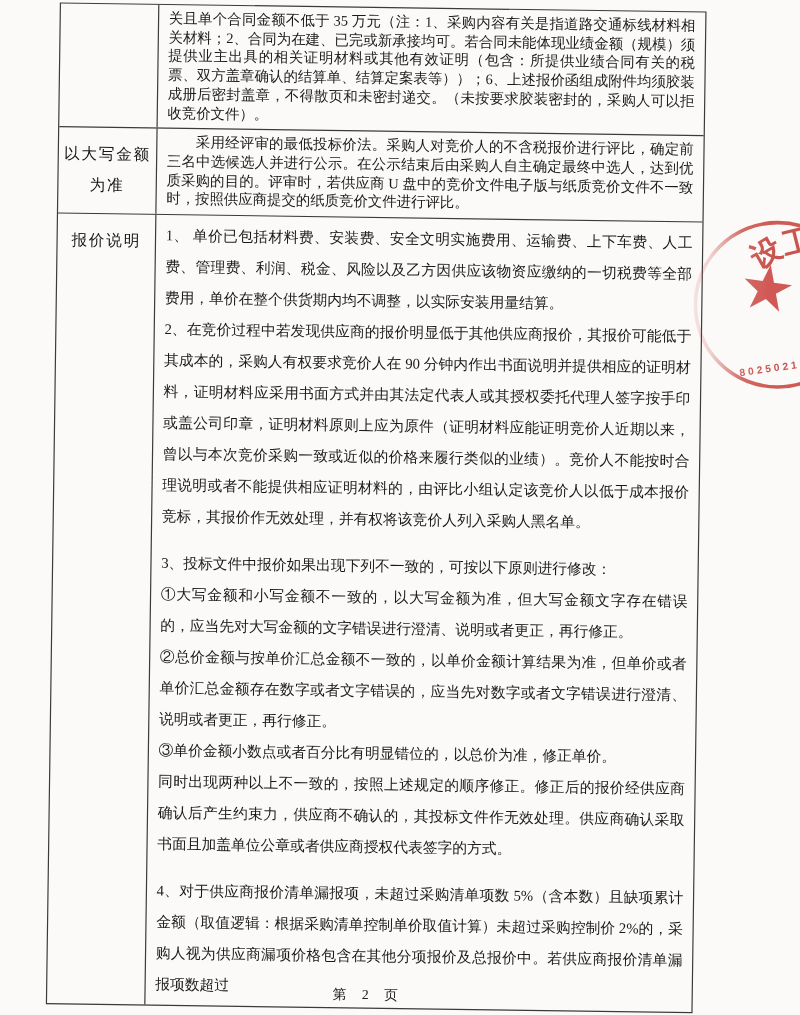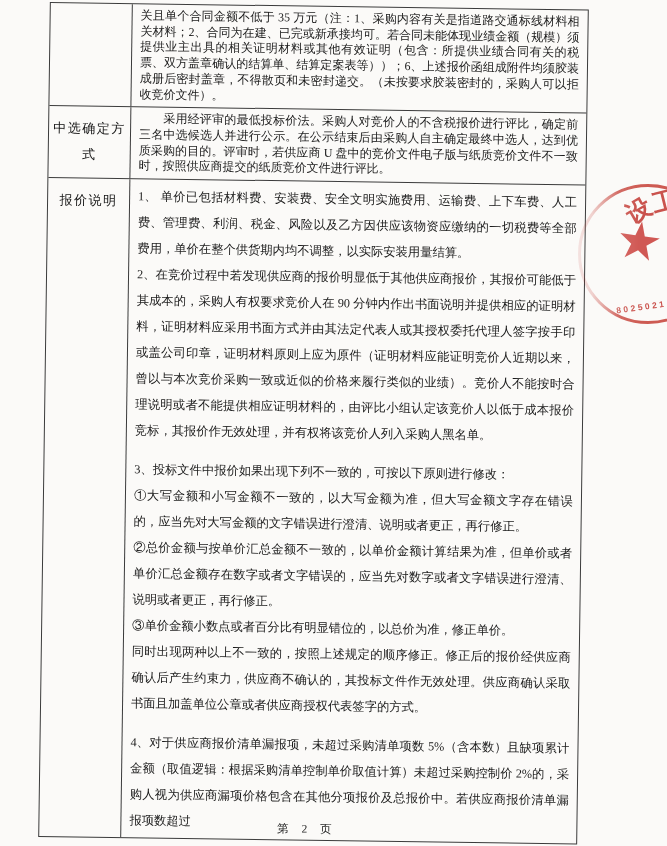--- a/index.html
+++ b/index.html
@@ -116,21 +116,21 @@
   <div class="doc-table">
 
     <div class="row row-1">
       <div class="cell label"></div>
       <div class="cell content tight">
         <p>关且单个合同金额不低于 35 万元（注：1、采购内容有关是指道路交通标线材料相关材料；2、合同为在建、已完或新承接均可。若合同未能体现业绩金额（规模）须提供业主出具的相关证明材料或其他有效证明（包含：所提供业绩合同有关的税票、双方盖章确认的结算单、结算定案表等））；6、上述报价函组成附件均须胶装成册后密封盖章，不得散页和未密封递交。（未按要求胶装密封的，采购人可以拒收竞价文件）。</p>
       </div>
     </div>
 
     <div class="row row-2">
-      <div class="cell label">中选确定方式</div>
+      <div class="cell label">以大写金额为准</div>
       <div class="cell content tight">
         <p class="indent">采用经评审的最低投标价法。采购人对竞价人的不含税报价进行评比，确定前三名中选候选人并进行公示。在公示结束后由采购人自主确定最终中选人，达到优质采购的目的。评审时，若供应商 U 盘中的竞价文件电子版与纸质竞价文件不一致时，按照供应商提交的纸质竞价文件进行评比。</p>
       </div>
     </div>
 
     <div class="row row-3">
       <div class="cell label">报价说明</div>
       <div class="cell content loose">
         <p>1、  单价已包括材料费、安装费、安全文明实施费用、运输费、上下车费、人工费、管理费、利润、税金、风险以及乙方因供应该物资应缴纳的一切税费等全部费用，单价在整个供货期内均不调整，以实际安装用量结算。</p>
         <p>2、在竞价过程中若发现供应商的报价明显低于其他供应商报价，其报价可能低于其成本的，采购人有权要求竞价人在 90 分钟内作出书面说明并提供相应的证明材料，证明材料应采用书面方式并由其法定代表人或其授权委托代理人签字按手印或盖公司印章，证明材料原则上应为原件（证明材料应能证明竞价人近期以来，曾以与本次竞价采购一致或近似的价格来履行类似的业绩）。竞价人不能按时合理说明或者不能提供相应证明材料的，由评比小组认定该竞价人以低于成本报价竞标，其报价作无效处理，并有权将该竞价人列入采购人黑名单。</p>

